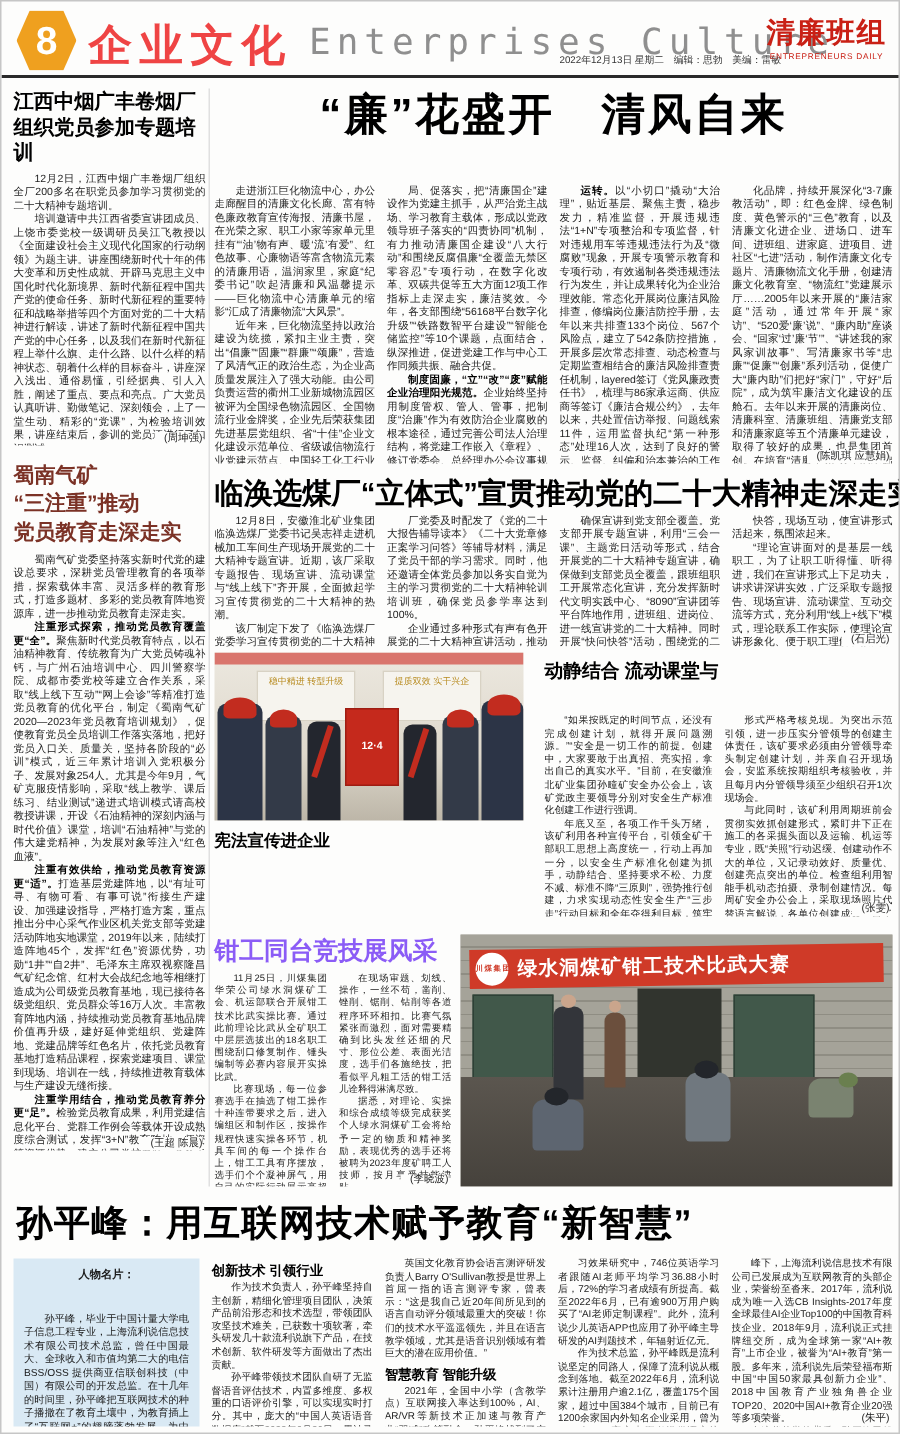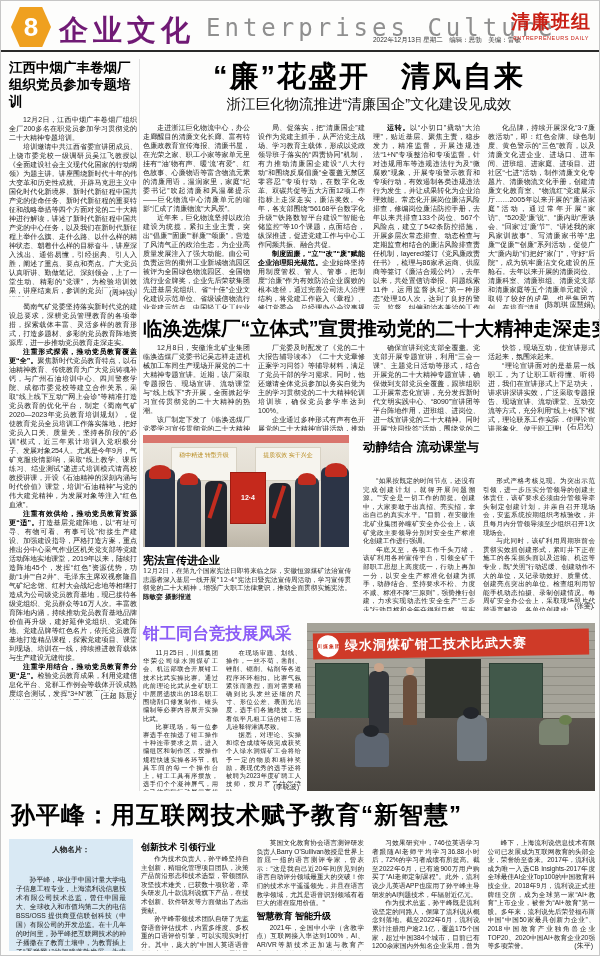--- a/index.html
+++ b/index.html
@@ -4,21 +4,21 @@
 <style>
   html,body{margin:0;padding:0;background:#e9e9e9;}
   .page{position:relative;width:600px;height:956px;background:#fdfdfc;margin:0 auto;
         font-family:"Liberation Sans","DejaVu Sans",sans-serif;color:#1a1a1a;
         border:1px solid #c6c6c6;box-sizing:border-box;overflow:hidden;}
   
   .badge{position:absolute;left:10px;top:6px;width:40px;height:40px;background:#efa01f;
          clip-path:polygon(22% 0,78% 0,100% 50%,78% 100%,22% 100%,0 50%);
          display:flex;align-items:center;justify-content:center;
          color:#fff;font-size:26px;font-weight:bold;}
-  .sec-cn{position:absolute;left:58px;top:10px;font-size:29px;font-weight:bold;letter-spacing:5px;color:#701a75;}
+  .sec-cn{position:absolute;left:58px;top:10px;font-size:29px;font-weight:bold;letter-spacing:5px;color:#ef4444;}
   .sec-en{position:absolute;left:205px;top:13px;font-size:24px;letter-spacing:4px;color:#8f8f8f;
           font-family:"DejaVu Sans Mono","Liberation Mono",monospace;}
   .dateline{position:absolute;left:372px;top:35px;font-size:6.5px;color:#333;white-space:nowrap;}
   .masthead{position:absolute;right:8px;top:8px;text-align:center;}
   .masthead .cn{font-size:19px;font-weight:bold;color:#c92015;letter-spacing:1px;
                 font-family:"DejaVu Serif","Liberation Serif",serif;}
   .masthead .en{font-size:5.5px;color:#c92015;letter-spacing:.5px;}
   .headrule{position:absolute;left:0;top:49px;width:600px;height:2px;background:#2a2a2a;}
   .vrule{position:absolute;left:138px;top:58px;width:1px;height:732px;background:#e0e0e0;}
   
@@ -116,31 +116,33 @@
   <div class="vrule"></div>
 
   <div class="leftcol">
     <div class="a1-title">江西中烟广丰卷烟厂
 组织党员参加专题培训</div>
     <div class="a1-body bodytext">
       <p>12月2日，江西中烟广丰卷烟厂组织全厂200多名在职党员参加学习贯彻党的二十大精神专题培训。</p>
         <p>培训邀请中共江西省委宣讲团成员、上饶市委党校一级调研员吴江飞教授以《全面建设社会主义现代化国家的行动纲领》为题主讲。讲座围绕新时代十年的伟大变革和历史性成就、开辟马克思主义中国化时代化新境界、新时代新征程中国共产党的使命任务、新时代新征程的重要特征和战略举措等四个方面对党的二十大精神进行解读，讲述了新时代新征程中国共产党的中心任务，以及我们在新时代新征程上举什么旗、走什么路、以什么样的精神状态、朝着什么样的目标奋斗，讲座深入浅出、通俗易懂，引经据典、引人入胜，阐述了重点、要点和亮点。广大党员认真听讲、勤做笔记、深刻领会，上了一堂生动、精彩的“党课”，为检验培训效果，讲座结束后，参训的党员还进行了知识测试。</p>
         <div class="byline">(周坤强)</div>
     </div>
+    <div class="a2-title">蜀南气矿
+“三注重”推动
+党员教育走深走实</div>
     <div class="a2-body bodytext">
       <p>蜀南气矿党委坚持落实新时代党的建设总要求，深耕党员管理教育的各项举措，探索载体丰富、灵活多样的教育形式，打造多题材、多彩的党员教育阵地资源库，进一步推动党员教育走深走实。</p>
         <p><b>注重形式探索，推动党员教育覆盖更“全”。</b>聚焦新时代党员教育特点，以石油精神教育、传统教育为广大党员铸魂补钙，与广州石油培训中心、四川警察学院、成都市委党校等建立合作关系，采取“线上线下互动”“网上会诊”等精准打造党员教育的优化平台，制定《蜀南气矿2020—2023年党员教育培训规划》，促使教育党员全员培训工作落实落地，把好党员入口关、质量关，坚持各阶段的“必训”模式，近三年累计培训入党积极分子、发展对象254人。尤其是今年9月，气矿克服疫情影响，采取“线上教学、课后练习、结业测试”递进式培训模式请高校教授讲课，开设《石油精神的深刻内涵与时代价值》课堂，培训“石油精神”与党的伟大建党精神，为发展对象等注入“红色血液”。</p>
         <p><b>注重有效供给，推动党员教育资源更“适”。</b>打造基层党建阵地，以“有址可寻、有物可看、有事可说”衔接生产建设、加强建设指导，严格打造方案，重点推出分中心采气作业区机关党支部等党建活动阵地实地课堂，2019年以来，陆续打造阵地45个，发挥“红色”资源优势，功勋“1井”“自2井”、毛泽东主席双视察隆昌气矿纪念馆、红村大会战纪念地等相继打造成为公司级党员教育基地，现已接待各级党组织、党员群众等16万人次。丰富教育阵地内涵，持续推动党员教育基地品牌价值再升级，建好延伸党组织、党建阵地、党建品牌等红色名片，依托党员教育基地打造精品课程，探索党建项目、课堂到现场、培训在一线，持续推进教育载体与生产建设无缝衔接。</p>
         <p><b>注重学用结合，推动党员教育养分更“足”。</b>检验党员教育成果，利用党建信息化平台、党群工作例会等载体开设成熟度综合测试，发挥“3+N”教育阵地、师资等资源优势，建立公司党校老师、党务干部、老石油为“讲师”的讲师团队，为党员讲述红色石油经典，推动党员干部学党史、悟思想、办实事、开新局，组织“百个党支部讲百年党史”活动，生动弘扬伟大建党精神，展现“讲”党员精神风采，激励党员“上讲台，讲党课”，多名党员在《党旗飘扬》活动中斩获佳绩，《我的入党故事》获得《燃料》杂志社征文活动二等奖，《用生命守护“能源生命线”》讲述人获中央级媒体“保供故事优秀讲述人”称号。另外在今年以前气矿“矿山夜校”系列，“讲”160余名党员活动反响热烈并参与志愿服务，充分发挥了党员先锋作用。</p>
         <div class="byline">(王超 陈晨)</div>
     </div>
   </div>
 
   <div class="main-head">“廉”花盛开　清风自来</div>
-  <div class="main-sub">浙江巨化物流推进“清廉国企”文化建设见成效</div>
   <div class="main-cols cols">
     <div class="col bodytext">
         <p>走进浙江巨化物流中心，办公走廊醒目的清廉文化长廊、富有特色廉政教育宣传海报、清廉书屋，在光荣之家、职工小家等家单元里挂有“‘油’物有声、暖‘流’有爱”、红色故事、心廉物语等富含物流元素的清廉用语，温润家里，家庭“纪委书记”吹起清廉和风温馨提示——巨化物流中心清廉单元的缩影“汇成了清廉物流“大风景”。</p>
         <p>近年来，巨化物流坚持以政治建设为统揽，紧扣主业主责，突出“倡廉”“固廉”“群廉”“颂廉”，营造了风清气正的政治生态，为企业高质量发展注入了强大动能。由公司负责运营的衢州工业新城物流园区被评为全国绿色物流园区、全国物流行业金牌奖，企业先后荣获集团先进基层党组织、省“十佳”企业文化建设示范单位、省级诚信物流行业党建示范点、中国轻工化工行业党建思想政治工作先进单位、浙江省省属企业首批“廉洁文化示范点”，多次获评交通运输廉政文化建设优秀单位。</p>
       </div>
     <div class="col bodytext">
         <p>局、促落实，把“清廉国企”建设作为党建主抓手，从严治党主战场、学习教育主载体，形成以党政领导班子落实的“四责协同”机制，有力推动清廉国企建设“八大行动”和围绕反腐倡廉“全覆盖无禁区零容忍”专项行动，在数字化改革、双碳共促等五大方面12项工作指标上走深走实，廉洁奖效。今年，各支部围绕“56168平台数字化升级”“铁路数智平台建设”“智能仓储监控”等10个课题，点面结合，纵深推进，促进党建工作与中心工作同频共振、融合共促。</p>
         <p><b>制度固廉，“立”“改”“废”赋能企业治理阳光规范。</b>企业始终坚持用制度管权、管人、管事，把制度“治廉”作为有效防治企业腐败的根本途径，通过完善公司法人治理结构，将党建工作嵌入《章程》、修订党委会、总经理办公会议事规则，研究决定重大事项及前置研究事项清单等27项制度。</p>
       </div>
     <div class="col bodytext">
@@ -184,24 +186,20 @@
     <div class="sash" style="left:70px;bottom:28px;height:36px;"></div>
     <div class="figure" style="left:126px;width:22px;height:64px;background:#23262e;"></div>
     <div class="sash" style="left:134px;bottom:28px;height:34px;"></div>
     <div class="redcard">12·4</div>
     <div class="figure" style="left:152px;width:24px;height:70px;background:#333a48;"></div>
     <div class="helmet" style="left:155px;bottom:62px;width:18px;height:12px;"></div>
     <div class="figure" style="left:178px;width:28px;height:80px;background:#2c3446;"></div>
     <div class="helmet" style="left:182px;bottom:70px;width:22px;height:14px;"></div>
   </div>
   <div class="cap-title">宪法宣传进企业</div>
-  <div class="cap-text">
-    <span>12月2日，在第九个国家宪法日即将来临之际，安徽恒源煤矿法治宣传志愿者深入基层一线开展“12·4”宪法日暨宪法宣传周活动，学习宣传贯彻党的二十大精神，增强广大职工法律意识，推动全面贯彻实施宪法。</span>
-    <span class="cap-credit">陈敏娈 摄影报道</span>
-  </div>
 
   <div class="st-t1">动静结合  流动课堂与</div>
   <div class="st-cols cols">
     <div class="col bodytext">
         <p>“如果按既定的时间节点，还没有完成创建计划，就得开展问题溯源。”“安全是一切工作的前提。创建中，大家要敢于出真招、亮实招，拿出自己的真实水平。”目前，在安徽淮北矿业集团孙疃矿安全办公会上，该矿党政主要领导分别对安全生产标准化创建工作进行强调。</p>
         <p>年底又至，各项工作千头万绪，该矿利用各种宣传平台，引领全矿干部职工思想上高度统一，行动上再加一分，以安全生产标准化创建为抓手，动静结合、坚持要求不松、力度不减、标准不降“三原则”，强势推行创建，力求实现动态性安全生产“三步走”行动目标和全年夺得利目标，筑牢安全基础。</p>
       </div>
     <div class="col bodytext">
       <p>形式严格考核兑现。为突出示范引领，进一步压实分管领导的创建主体责任，该矿要求必须由分管领导牵头制定创建计划，并亲自召开现场会，安监系统按期组织考核验收，并且每月内分管领导须至少组织召开1次现场会。</p>
         <p>与此同时，该矿利用周期班前会贯彻实效抓创建形式，紧盯井下正在施工的各采掘头面以及运输、机运等专业，既“关照”行动迟缓、创建动作不大的单位，又记录动效好、质量优、创建亮点突出的单位。检查组利用智能手机动态拍摄、录制创建情况。每周矿安全办公会上，采取现场照片代替语言解说，各单位创建成效一目了然。该矿还将以往的“一次性奖励”改为“分期兑现”的方式，以此倒逼责任单位强化目标导向，注重过程管控，从而实现动态达标。</p>

